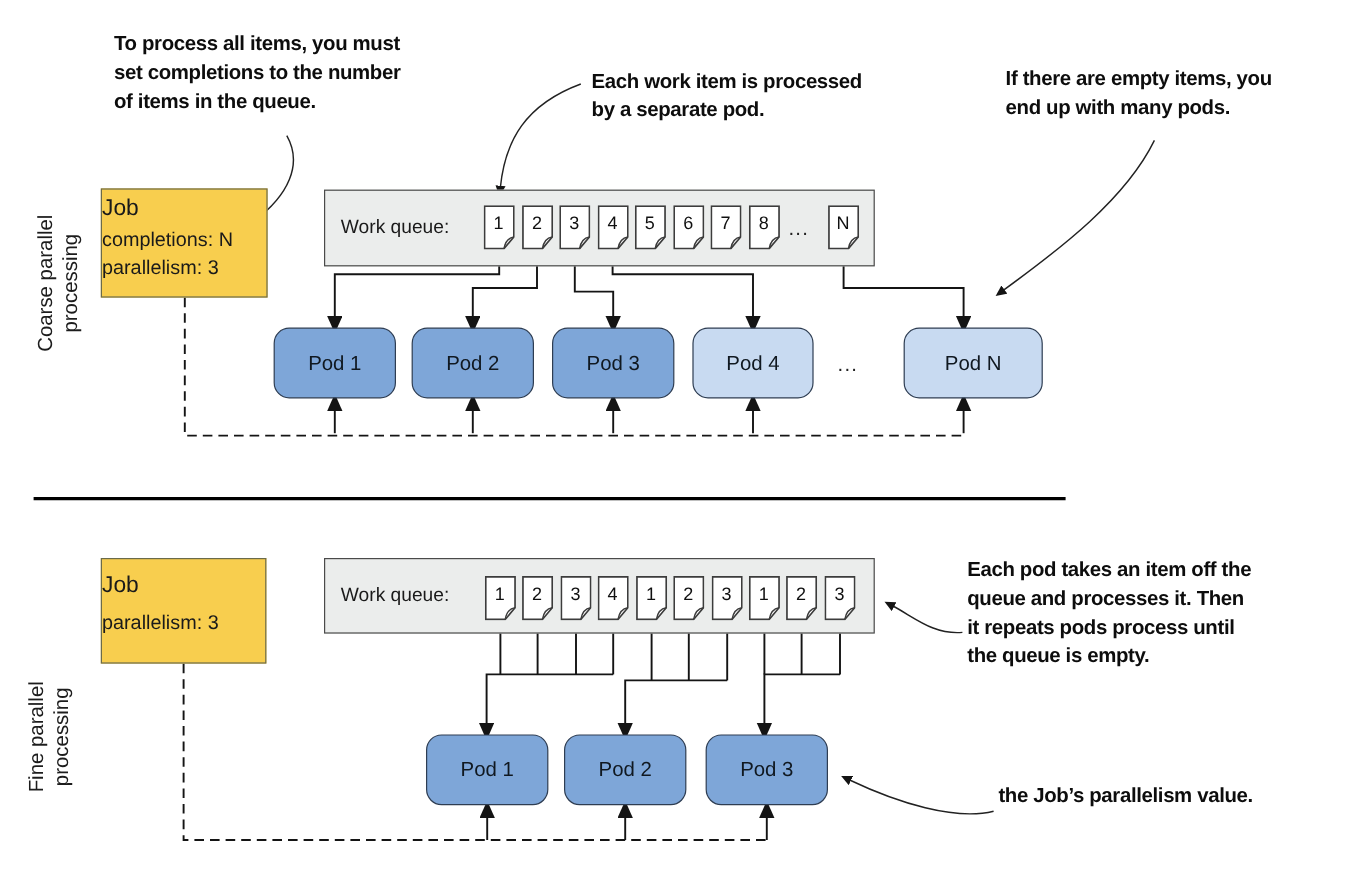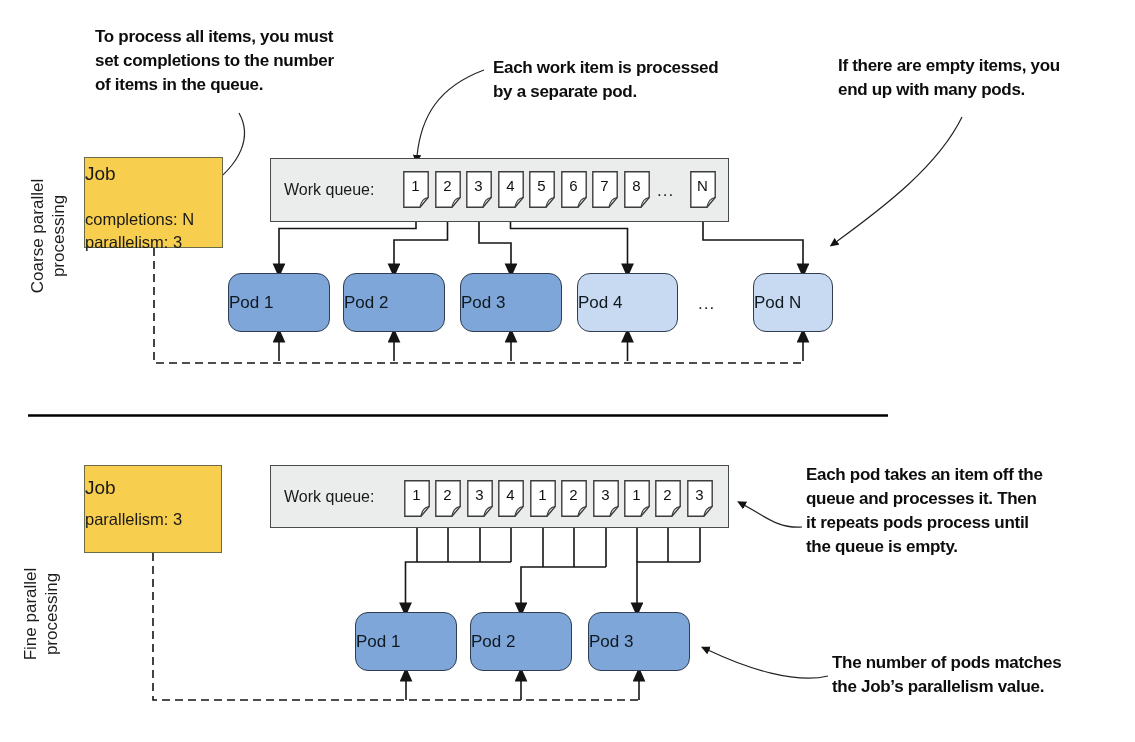--- a/index.html
+++ b/index.html
@@ -12,21 +12,21 @@
   .divider{stroke:#000;stroke-width:2.6px;}
   .callout{position:absolute;font-weight:bold;font-size:17px;line-height:24px;
            color:#0d0d0d;letter-spacing:-0.3px;white-space:nowrap;}
   .jobbox{position:absolute;background:#F8CE4E;border:1.6px solid #6b6b4a;
           box-sizing:border-box;text-align:left;color:#1a1a1a;}
   .jobtitle{font-size:19px;}
   .jobfield{font-size:16.5px;line-height:23px;}
   .queuebox{position:absolute;background:#EBEDEC;border:1.6px solid #4a4a4a;box-sizing:border-box;}
   .qlabel{position:absolute;font-size:16px;color:#1a1a1a;white-space:nowrap;}
   .pod{position:absolute;width:102px;height:59px;background:#7EA6D8;border:1.6px solid #2e3d52;
-       border-radius:13px;display:flex;align-items:center;justify-content:flex-start;
+       border-radius:13px;display:flex;align-items:center;justify-content:center;
        font-size:17px;color:#101820;box-sizing:border-box;}
   .pod.light{background:#C8DAF1;}
   .dots{position:absolute;font-size:17px;color:#222;letter-spacing:1px;}
   .sidelabel{position:absolute;text-align:center;font-size:17px;line-height:21px;color:#1c1c1c;
              transform:translate(-50%,-50%) rotate(-90deg);white-space:nowrap;}
   .qpage{position:absolute;}
   .qpage .pg{fill:#ffffff;stroke:#3c3c3c;stroke-width:1.4px;}
   .qpage .fold{fill:none;stroke:#3c3c3c;stroke-width:1.2px;}
   .qpage text{font-size:15px;fill:#101010;text-anchor:middle;
               font-family:"Liberation Sans",sans-serif;}
@@ -110,36 +110,35 @@
     <div>If there are empty items, you</div>
     <div>end up with many pods.</div>
   </div>
   <div class="callout" style="left:806px;top:463px;">
     <div>Each pod takes an item off the</div>
     <div>queue and processes it. Then</div>
     <div>it repeats pods process until</div>
     <div>the queue is empty.</div>
   </div>
   <div class="callout" style="left:832px;top:651px;">
-    <div>The number of pods matches</div>
     <div>the Job’s parallelism value.</div>
   </div>
 
   <div class="sidelabel" style="left:48px;top:236px;">
     <div>Coarse parallel</div>
     <div>processing</div>
   </div>
   <div class="sidelabel" style="left:41px;top:614px;">
     <div>Fine parallel</div>
     <div>processing</div>
   </div>
 
   <div class="jobbox" style="left:84px;top:157px;width:139px;height:91px;padding-top:5px;">
     <div class="jobtitle">Job</div>
-    <div class="jobfield" style="margin-top:23px;">completions: N</div>
+    <div class="jobfield" style="margin-top:4px;">completions: N</div>
     <div class="jobfield">parallelism: 3</div>
   </div>
 
   <div class="queuebox" style="left:270px;top:158px;width:459px;height:64px;"></div>
   <div class="qlabel" style="left:284px;top:181px;">Work queue:</div>
 
   <svg class="qpage" style="left:403px;top:171px;" width="26" height="37" viewBox="0 0 26 37">
     <path class="pg" d="M0.8,0.8 H25.2 V26.5 L17,36.2 H0.8 Z"></path>
       <path class="fold" d="M25.2,26.5 Q18.5,27.5 17,36.2"></path>
     <text x="12.5" y="20">1</text>
@@ -192,21 +191,21 @@
   <div class="pod" style="left:343px;top:273px;">
     <span>Pod 2</span>
     </div>
   <div class="pod" style="left:460px;top:273px;">
     <span>Pod 3</span>
     </div>
   <div class="pod light" style="left:577px;top:273px;width:101px;">
     <span>Pod 4</span>
     </div>
   <div class="dots" style="left:698px;top:294px;">...</div>
-  <div class="pod light" style="left:753px;top:273px;width:80px;">
+  <div class="pod light" style="left:753px;top:273px;width:116px;">
     <span>Pod N</span>
     </div>
 
   <div class="jobbox" style="left:84px;top:465px;width:138px;height:88px;padding-top:11px;">
     <div class="jobtitle">Job</div>
     <div class="jobfield" style="margin-top:9px;">parallelism: 3</div>
   </div>
 
   <div class="queuebox" style="left:270px;top:465px;width:459px;height:63px;"></div>
   <div class="qlabel" style="left:284px;top:488px;">Work queue:</div>

